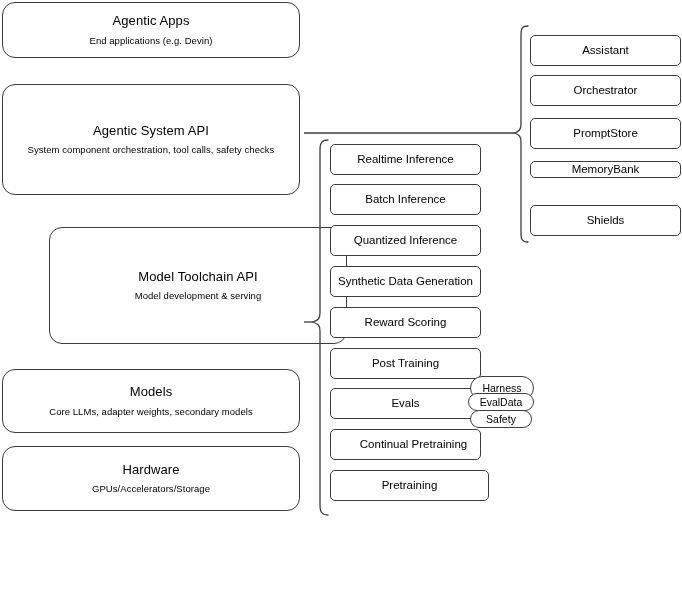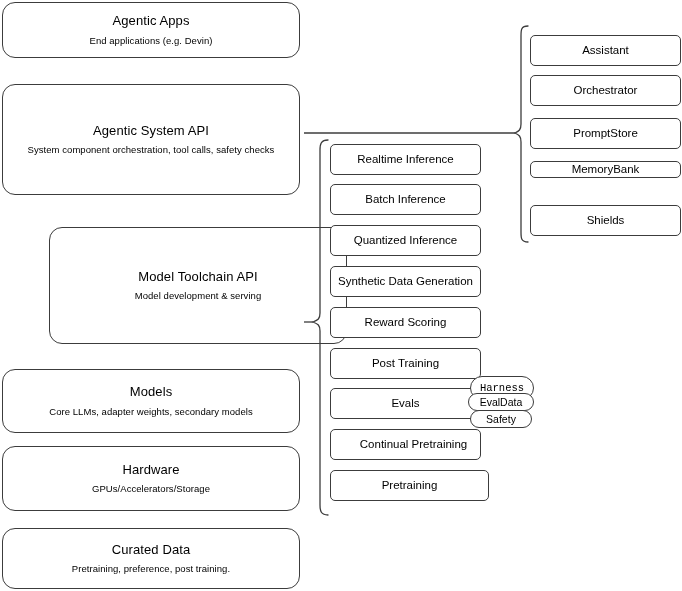--- a/index.html
+++ b/index.html
@@ -104,24 +104,20 @@
   <div class="node layer" style="left:2px; top:369px; width:298px; height:64px;">
     <div class="title">Models</div>
     <div class="sub">Core LLMs, adapter weights, secondary models</div>
   </div>
 
   <div class="node layer" style="left:2px; top:446px; width:298px; height:65px;">
     <div class="title">Hardware</div>
     <div class="sub">GPUs/Accelerators/Storage</div>
   </div>
 
-  <div class="node layer" style="left:2px; top:528px; width:298px; height:61px;">
-    <div class="title">Curated Data</div>
-    <div class="sub">Pretraining, preference, post training.</div>
-  </div>
 
   <div class="connector" style="left:0; top:0; width:682px; height:591px;">
     <svg width="682" height="591" viewBox="0 0 682 591">
 
       <path d="M 304 133 L 515 133" fill="none" stroke="#3c3c3c" stroke-width="1.3"></path>
 
       <path d="M 528 26
                C 521 26, 521 30, 521 36
                L 521 124
                C 521 130, 519 131, 515 133
@@ -167,21 +163,21 @@
   <div class="node cap" style="left:330px; top:388px; width:151px; height:31px;">
     <div class="title">Evals</div>
   </div>
   <div class="node cap" style="left:330px; top:429px; width:151px; height:31px;padding-left:16px;">
     <div class="title">Continual Pretraining</div>
   </div>
   <div class="node cap" style="left:330px; top:470px; width:159px; height:31px;">
     <div class="title">Pretraining</div>
   </div>
 
-  <div class="badge" style="left:470px; top:376px; width:64px; height:24px;font-family:Liberation Mono, monospace;">
+  <div class="badge" style="left:470px; top:376px; width:64px; height:24px;">
     <span>Harness</span>
   </div>
   <div class="badge" style="left:468px; top:393px; width:66px; height:18px;">
     <span>EvalData</span>
   </div>
   <div class="badge" style="left:470px; top:410px; width:62px; height:18px;">
     <span>Safety</span>
   </div>
 
   <div class="node cap" style="left:530px; top:35px; width:151px; height:31px;">

